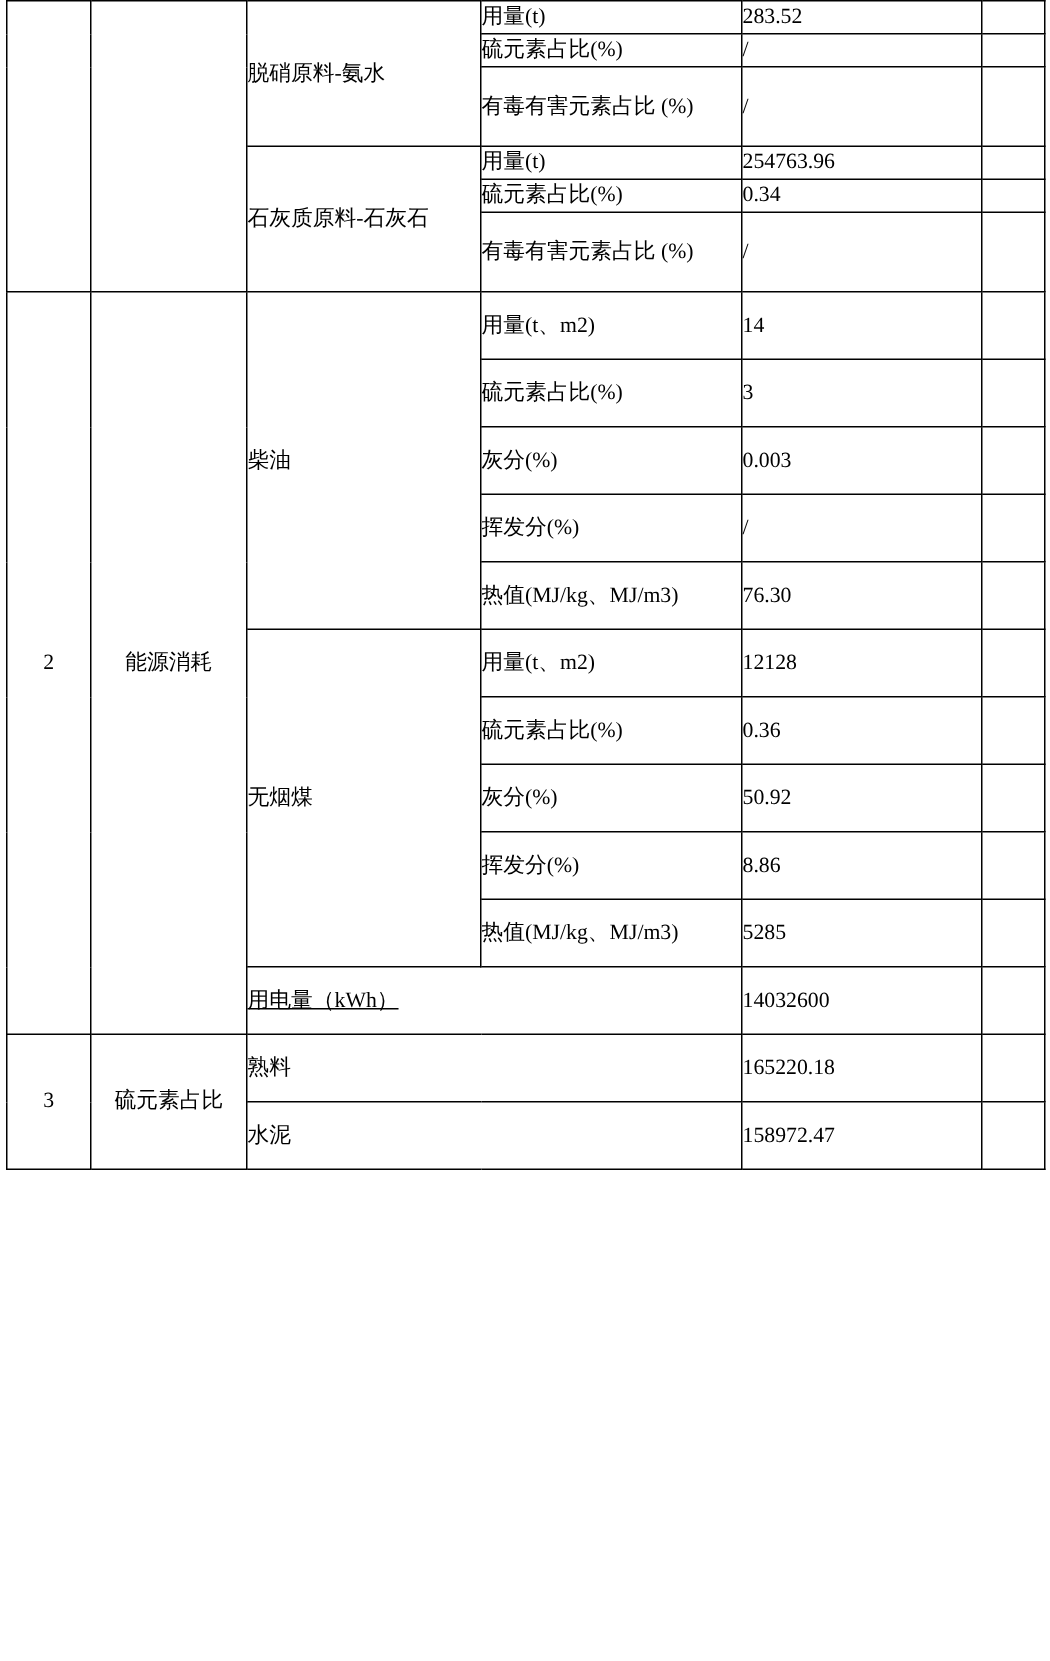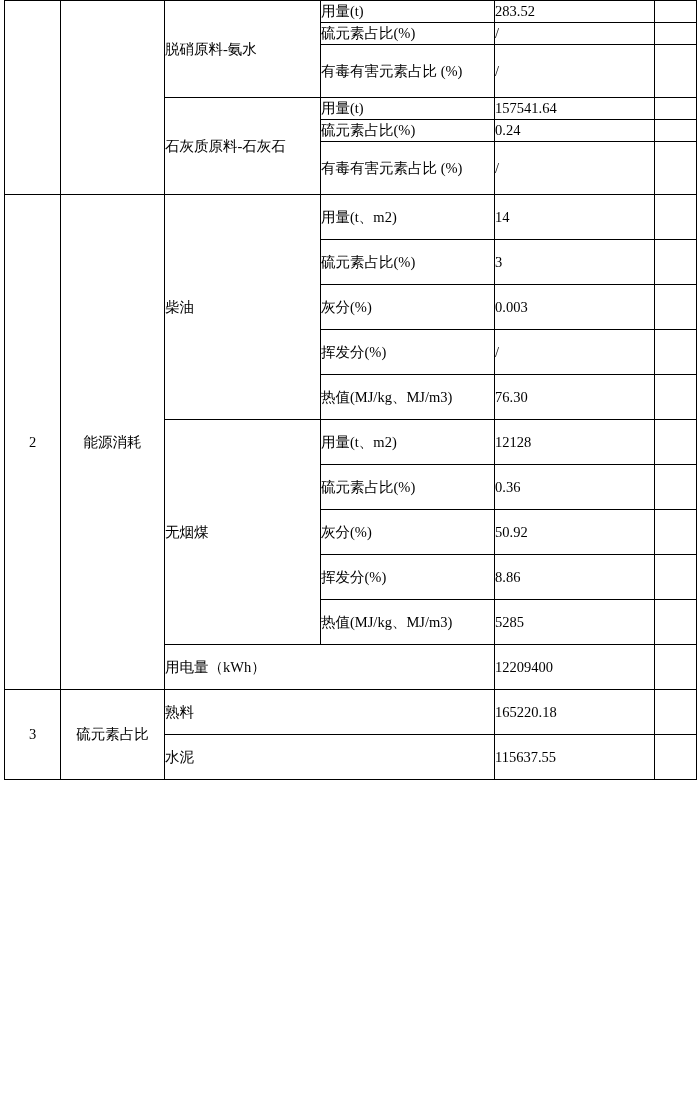--- a/index.html
+++ b/index.html
@@ -85,26 +85,26 @@
       <tr>
         <td class="cell-pad" style="height:52px;">有毒有害元素占比
 (%)</td>
         <td class="cell-pad num slash">/</td>
         <td class="cell-pad"></td>
       </tr>
 
       <tr>
         <td class="cell-pad" rowspan="3">石灰质原料-石灰石</td>
         <td class="cell-pad">用量(t)</td>
-        <td class="cell-pad num">157541.64</td>
+        <td class="cell-pad num">254763.96</td>
         <td class="cell-pad"></td>
       </tr>
       <tr>
         <td class="cell-pad">硫元素占比(%)</td>
-        <td class="cell-pad num">0.24</td>
+        <td class="cell-pad num">0.34</td>
         <td class="cell-pad"></td>
       </tr>
       <tr>
         <td class="cell-pad" style="height:52px;">有毒有害元素占比
 (%)</td>
         <td class="cell-pad num slash">/</td>
         <td class="cell-pad"></td>
       </tr>
 
       <tr>
@@ -157,34 +157,34 @@
         <td class="cell-pad num">8.86</td>
         <td class="cell-pad"></td>
       </tr>
       <tr>
         <td class="cell-pad" style="height:44px;">热值(MJ/kg、MJ/m3)</td>
         <td class="cell-pad num">5285</td>
         <td class="cell-pad"></td>
       </tr>
 
       <tr>
-        <td class="cell-pad" colspan="2" style="height:44px;">用电量（kWh）</td>
-        <td class="cell-pad num">12209400</td>
+        <td class="cell-pad" colspan="2" style="height:44px;text-decoration:underline;">用电量（kWh）</td>
+        <td class="cell-pad num">14032600</td>
         <td class="cell-pad"></td>
       </tr>
 
       <tr>
         <td class="cell-pad center" rowspan="2">3</td>
         <td class="cell-pad center" rowspan="2">硫元素占比</td>
         <td class="cell-pad" colspan="2" style="height:44px;">熟料</td>
         <td class="cell-pad num">165220.18</td>
         <td class="cell-pad"></td>
       </tr>
       <tr>
         <td class="cell-pad" colspan="2" style="height:44px;">水泥</td>
-        <td class="cell-pad num">115637.55</td>
+        <td class="cell-pad num">158972.47</td>
         <td class="cell-pad"></td>
       </tr>
 
     </tbody>
   </table>
 
 </div>
 
 </body></html>

